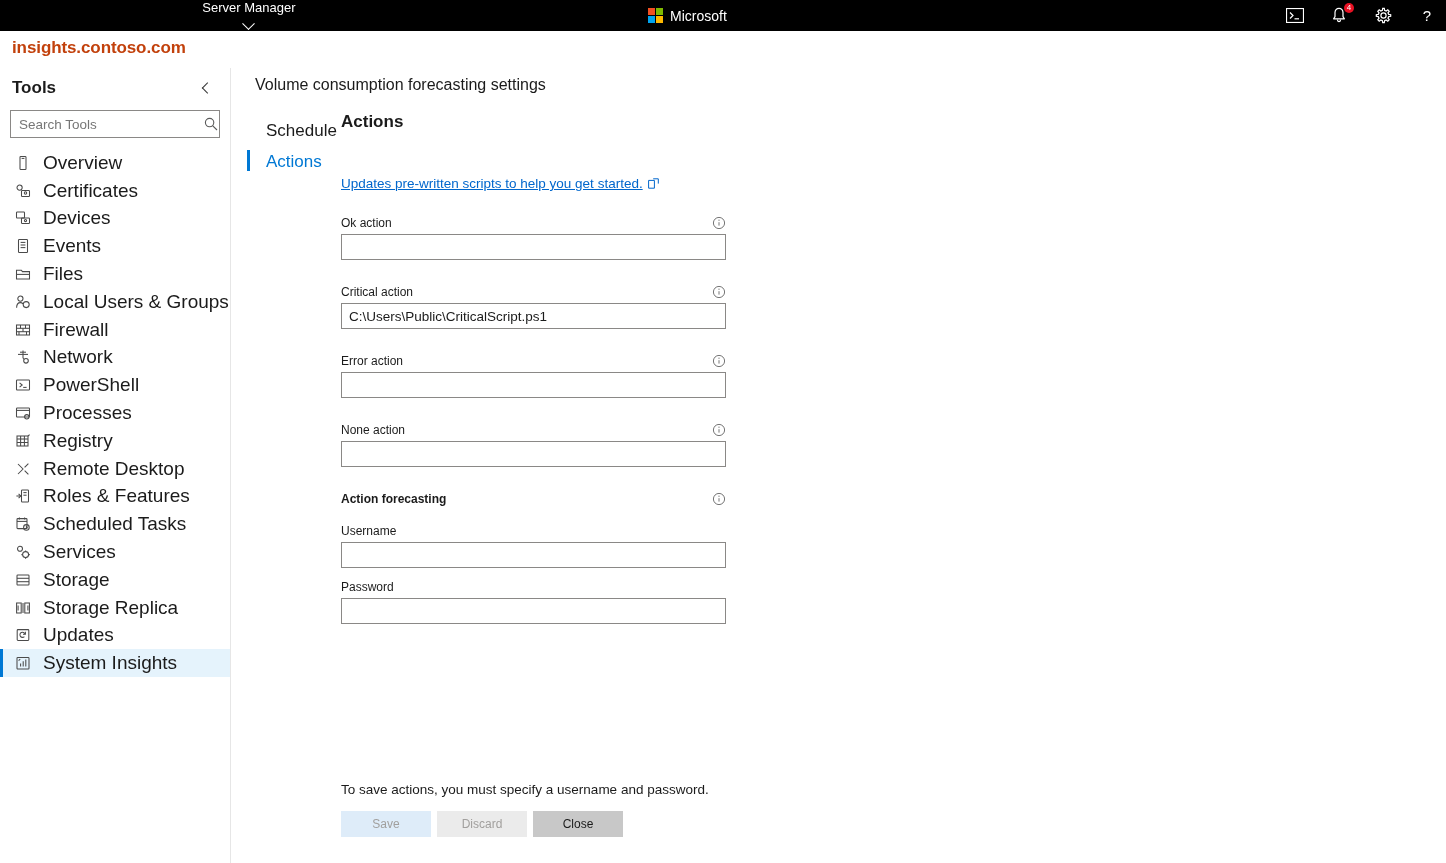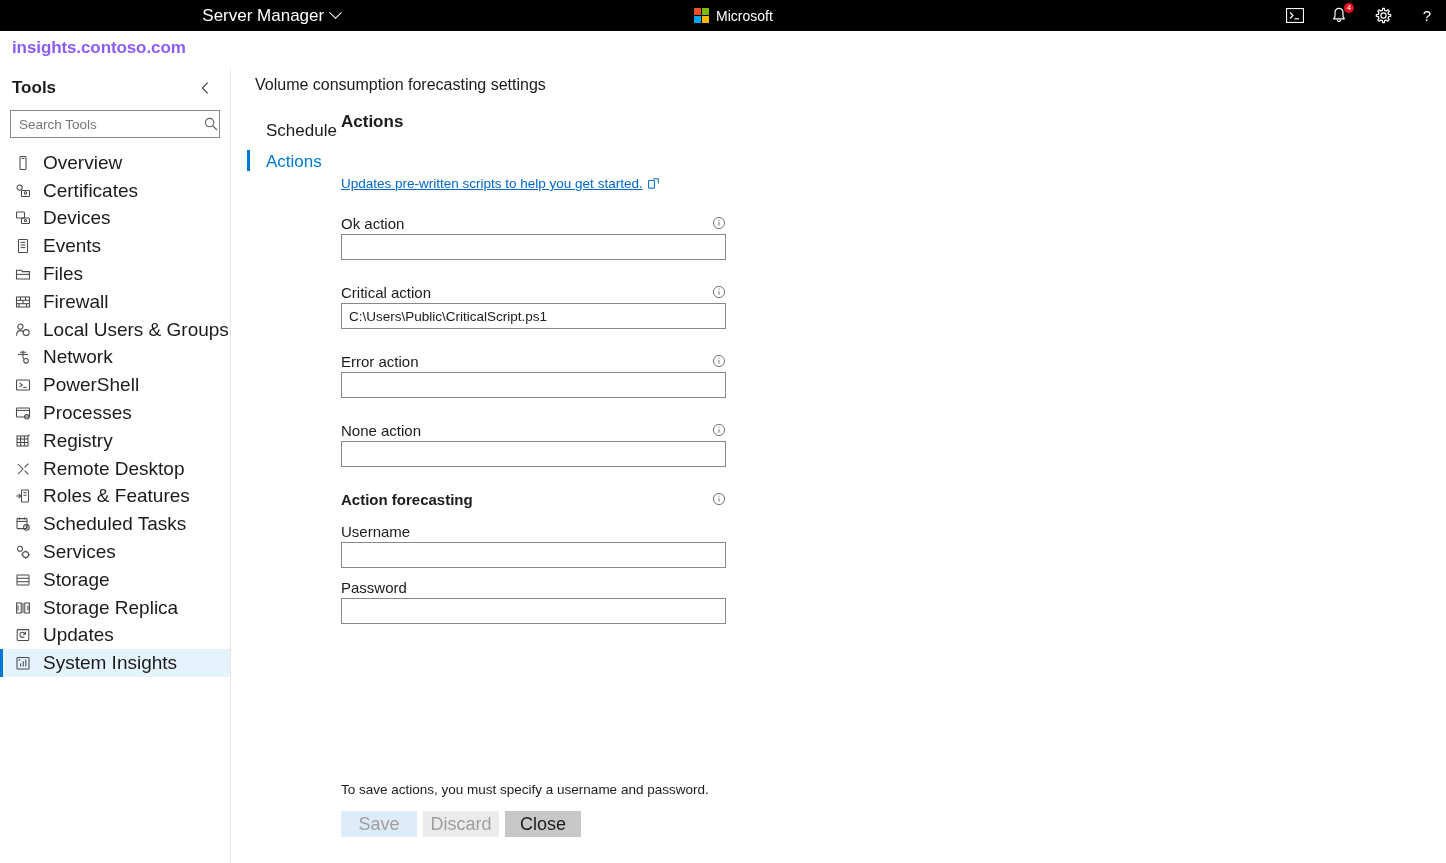--- a/index.html
+++ b/index.html
@@ -12,31 +12,31 @@
   }
 
   
   .topbar {
     position: absolute; top: 0; left: 0;
     width: 1446px; height: 31px;
     background: #000000;
     display: flex; align-items: center;
   }
   .topbar-app {
-    color: #ffffff; font-size: 17px;
+    color: #ffffff; font-size: 13px;
     margin-left: 36px; display: flex; align-items: center; gap: 7px;
-    white-space: nowrap; cursor: pointer;
+    white-space: nowrap; cursor: pointer; flex-direction: column;
   }
   .chev-down {
     display: inline-block; width: 9px; height: 9px;
     border-right: 1.3px solid #ffffff; border-bottom: 1.3px solid #ffffff;
     transform: rotate(45deg) translate(-2px,-2px);
   }
   .ms-logo-wrap {
-    position: absolute; left: 694px; top: 0; height: 31px;
+    position: absolute; left: 648px; top: 0; height: 31px;
     display: flex; align-items: center; gap: 7px;
   }
   .ms-squares {
     width: 15px; height: 15px;
     display: grid; grid-template-columns: 7px 7px; grid-template-rows: 7px 7px;
     gap: 1px;
   }
   .ms-squares i { display: block; }
   .ms-r { background: #f25022; }
   .ms-g { background: #7fba00; }
@@ -58,21 +58,21 @@
     background: #e81123; color: #fff;
     font-size: 8px; line-height: 10px;
     min-width: 10px; height: 10px; border-radius: 5px;
     text-align: center; padding: 0 1px;
     font-family: "Liberation Sans", sans-serif;
   }
 
   
   .conn-title {
     position: absolute; top: 38px; left: 12px;
-    font-size: 17px; font-weight: bold; color: #8b5cf6;
+    font-size: 17px; font-weight: bold; color: #c2410c;
     letter-spacing: -0.1px;
   }
 
   
   .sidebar {
     position: absolute; top: 68px; left: 0;
     width: 231px; height: 795px;
     background: #ffffff;
     border-right: 1px solid #e6e6e6;
   }
@@ -158,42 +158,42 @@
     color: #0066cc; text-decoration: underline; cursor: pointer; font-size: 13.5px;
   }
   .ext-ico { display: inline-block; margin-left: 5px; vertical-align: -1px; }
 
   .form { margin-top: 18px; width: 385px; }
   .field { margin-bottom: 0; }
   .field-row {
     display: flex; align-items: center; justify-content: space-between;
     height: 22px;
   }
-  .field-label { font-size: 15px; color: #1b1b1b; }
+  .field-label { font-size: 12px; color: #1b1b1b; }
   .field-label.bold { font-weight: bold; }
   .info-ico { width: 15px; height: 15px; display: flex; align-items: center; justify-content: center; cursor: pointer; }
   .field input {
     width: 385px; height: 26px;
     border: 1px solid #8a8886; background: #ffffff;
     font-size: 13.5px; color: #1b1b1b;
     padding: 0 7px; outline: none;
     font-family: "Liberation Sans", sans-serif;
   }
   .sp-8 { height: 8px; }
   .sp-20 { height: 21px; }
   .sp-10 { height: 10px; }
 
   .footer {
     position: absolute; left: 109px; top: 714px; width: 600px;
   }
   .footer-note { font-size: 13.5px; color: #1b1b1b; }
   .btn-row { margin-top: 14px; display: flex; gap: 6px; }
   .btn {
-    height: 26px; width: 76px;
-    border: 0; font-size: 18px;
+    height: 26px; width: 90px;
+    border: 0; font-size: 12px;
     font-family: "Liberation Sans", sans-serif;
     display: flex; align-items: center; justify-content: center;
   }
   .btn-save { background: #deecf9; color: #a19f9d; cursor: default; }
   .btn-discard { background: #ebebeb; color: #a19f9d; cursor: default; }
   .btn-close { background: #c8c8c8; color: #1b1b1b; cursor: pointer; }
 </style>
 </head>
 <body>
 
@@ -307,45 +307,45 @@
         <span>Events</span>
       </div>
       <div class="tool-item">
         <span class="ti-ico">
           <svg width="16" height="16" viewBox="0 0 16 16" fill="none" stroke="#4a4a4a" stroke-width="1.05">
             <path d="M1.5 4.2 L6.4 4.2 L7.4 5.6 L14.5 5.6 L14.5 13 L1.5 13 Z"></path>
             <line x1="1.5" y1="8.4" x2="14.5" y2="8.4"></line>
           </svg>
         </span>
         <span>Files</span>
+      </div>
+      <div class="tool-item">
+        <span class="ti-ico">
+          <svg width="16" height="16" viewBox="0 0 16 16" fill="none" stroke="#4a4a4a" stroke-width="1.05">
+            <circle cx="5.4" cy="4.6" r="2.6"></circle>
+            <path d="M1.6 13.8 C1.6 10.4 3.4 8.6 5.4 8.6 C6.4 8.6 7.3 9 8 9.8"></path>
+            <circle cx="11.2" cy="10.6" r="3"></circle>
+          </svg>
+        </span>
+        <span>Local Users &amp; Groups</span>
       </div>
       <div class="tool-item">
         <span class="ti-ico">
           <svg width="16" height="16" viewBox="0 0 16 16" fill="none" stroke="#4a4a4a" stroke-width="1.05">
             <rect x="1.5" y="3" width="13" height="10"></rect>
             <line x1="1.5" y1="6.3" x2="14.5" y2="6.3"></line>
             <line x1="1.5" y1="9.7" x2="14.5" y2="9.7"></line>
             <line x1="5.5" y1="3" x2="5.5" y2="6.3"></line>
             <line x1="10.5" y1="3" x2="10.5" y2="6.3"></line>
             <line x1="8" y1="6.3" x2="8" y2="9.7"></line>
             <line x1="4" y1="9.7" x2="4" y2="13"></line>
             <line x1="11.5" y1="9.7" x2="11.5" y2="13"></line>
           </svg>
         </span>
         <span>Firewall</span>
-      </div>
-      <div class="tool-item">
-        <span class="ti-ico">
-          <svg width="16" height="16" viewBox="0 0 16 16" fill="none" stroke="#4a4a4a" stroke-width="1.05">
-            <circle cx="5.4" cy="4.6" r="2.6"></circle>
-            <path d="M1.6 13.8 C1.6 10.4 3.4 8.6 5.4 8.6 C6.4 8.6 7.3 9 8 9.8"></path>
-            <circle cx="11.2" cy="10.6" r="3"></circle>
-          </svg>
-        </span>
-        <span>Local Users &amp; Groups</span>
       </div>
       <div class="tool-item">
         <span class="ti-ico">
           <svg width="16" height="16" viewBox="0 0 16 16" fill="none" stroke="#4a4a4a" stroke-width="1.05">
             <line x1="8" y1="1.6" x2="8" y2="9"></line>
             <line x1="3" y1="5.4" x2="13" y2="5.4"></line>
             <line x1="5" y1="3.2" x2="11" y2="3.2"></line>
             <circle cx="11" cy="11.8" r="2.3"></circle>
             <line x1="8" y1="9" x2="8.9" y2="10.2"></line>
           </svg>

